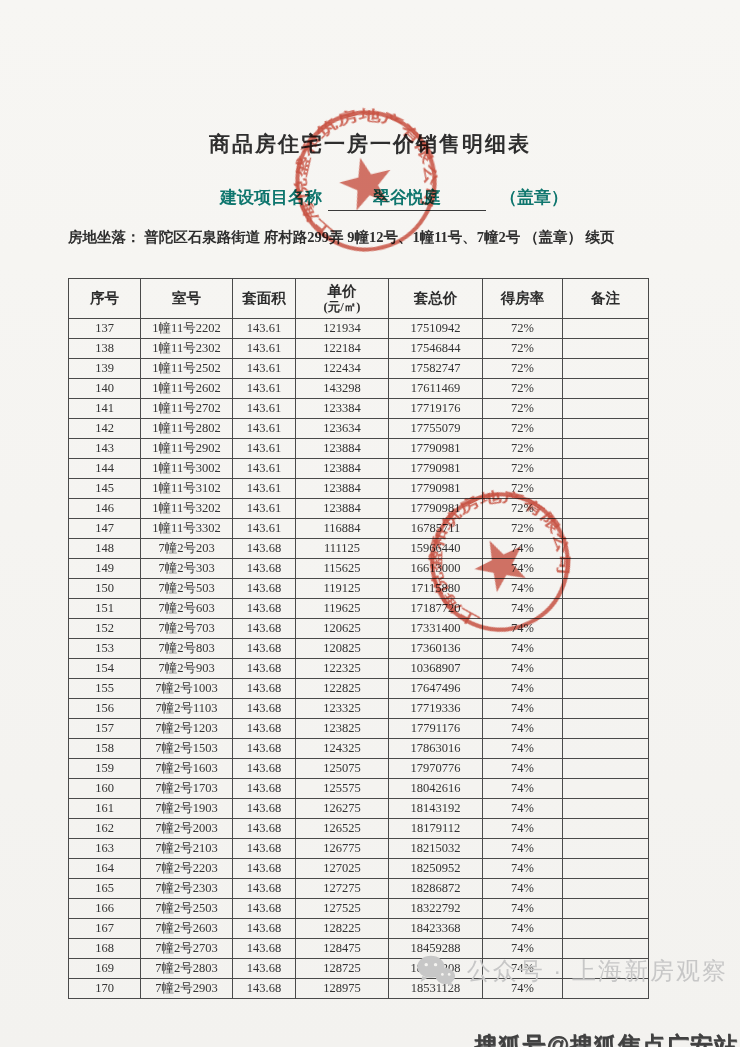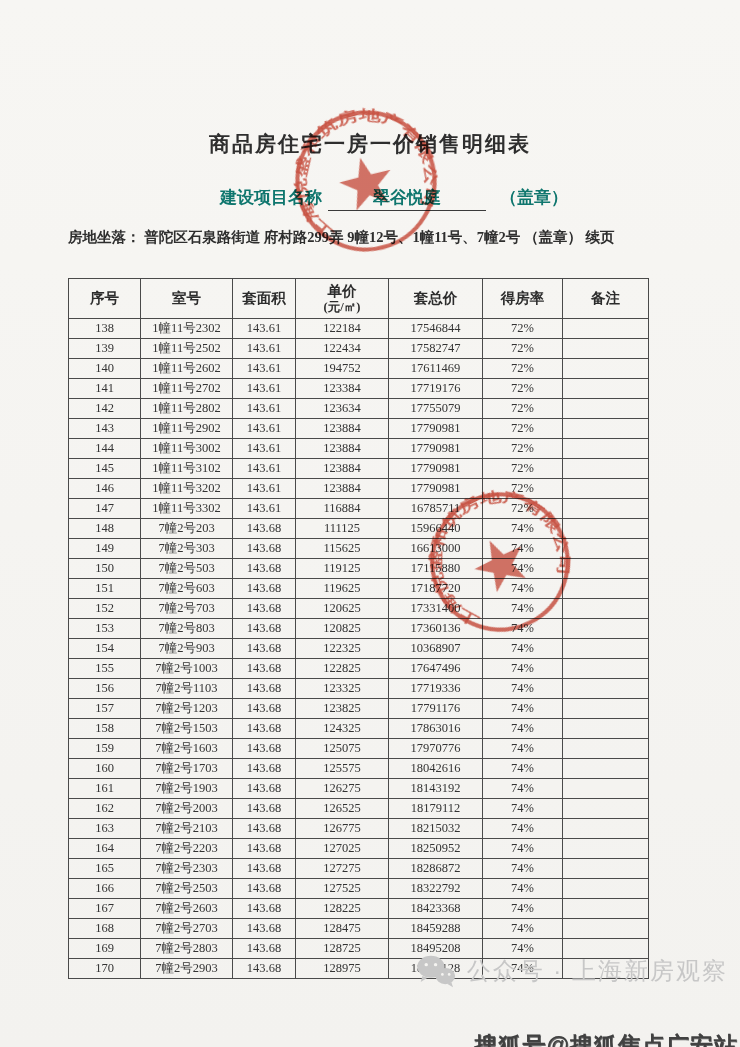--- a/index.html
+++ b/index.html
@@ -100,20 +100,29 @@
       <th>
         <div>单价</div>
         <div class="unit-sub">(元/㎡)</div>
       </th>
       <th>套总价</th>
       <th>得房率</th>
       <th>备注</th>
     </tr>
   </thead>
   <tbody>
+    <tr>
+        <td>137</td>
+        <td>1幢11号2202</td>
+        <td>143.61</td>
+        <td>121934</td>
+        <td>17510942</td>
+        <td>72%</td>
+        <td></td>
+      </tr>
       <tr>
         <td>138</td>
         <td>1幢11号2302</td>
         <td>143.61</td>
         <td>122184</td>
         <td>17546844</td>
         <td>72%</td>
         <td></td>
       </tr>
       <tr>
@@ -122,21 +131,21 @@
         <td>143.61</td>
         <td>122434</td>
         <td>17582747</td>
         <td>72%</td>
         <td></td>
       </tr>
       <tr>
         <td>140</td>
         <td>1幢11号2602</td>
         <td>143.61</td>
-        <td>194752</td>
+        <td>143298</td>
         <td>17611469</td>
         <td>72%</td>
         <td></td>
       </tr>
       <tr>
         <td>141</td>
         <td>1幢11号2702</td>
         <td>143.61</td>
         <td>123384</td>
         <td>17719176</td>

